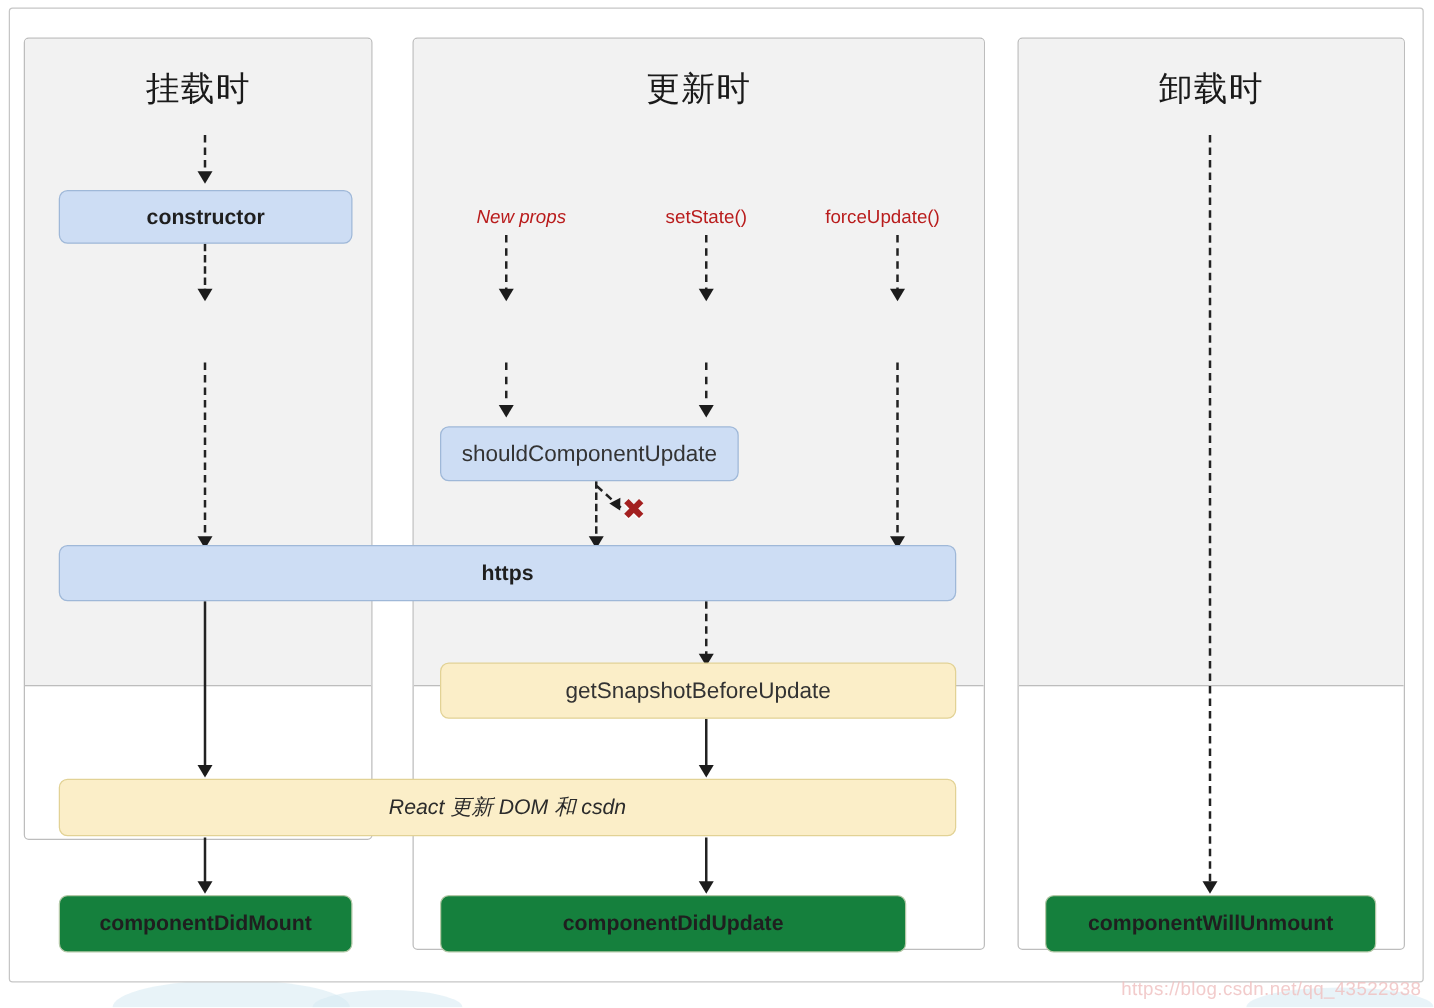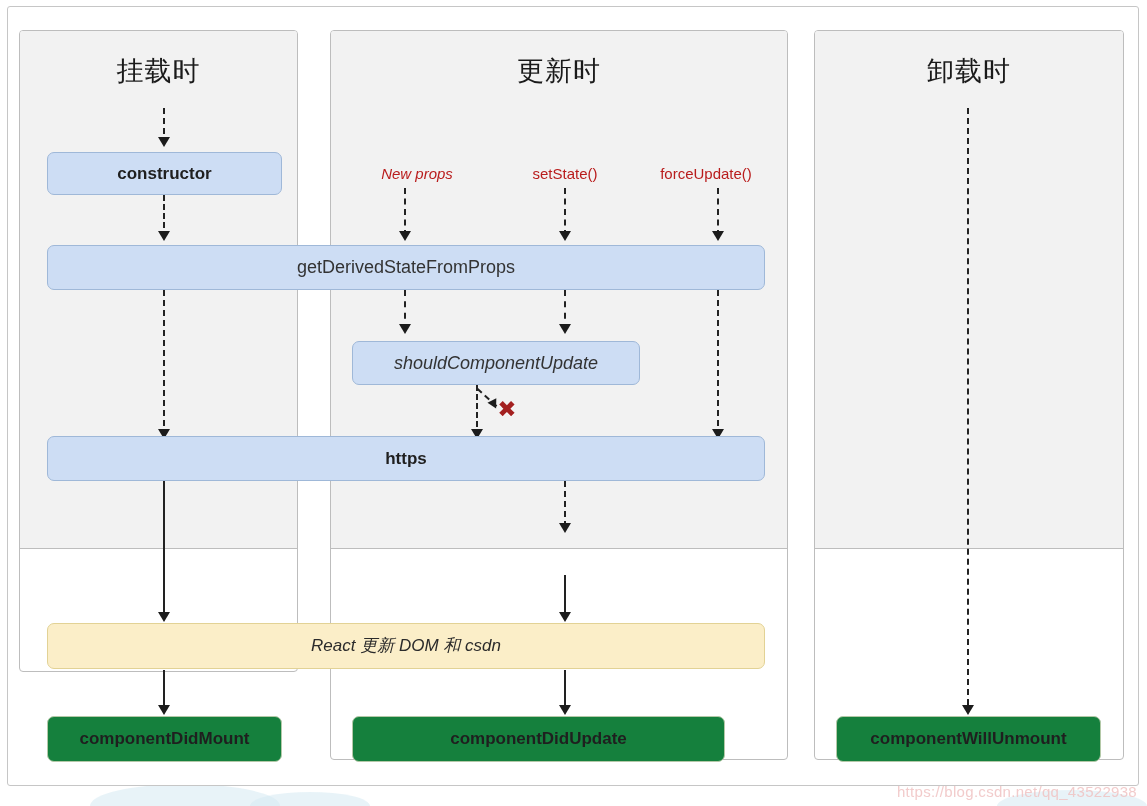--- a/index.html
+++ b/index.html
@@ -259,32 +259,32 @@
   <div class="arrowhead" style="left:968px; top:705px;"></div>
 
   <div class="trigger italic" style="left:417px; top:165px;">New props</div>
   <div class="trigger" style="left:565px; top:165px;">setState()</div>
   <div class="trigger" style="left:706px; top:165px;">forceUpdate()</div>
 
   <div class="box blue" style="left:47px; top:152px; width:235px; height:43px;">
     <span class="lbl t-bold">constructor</span>
   </div>
 
-  <div class="box blue" style="left:47px; top:245px; width:718px; height:45px;">
-    <span class="lbl t-reg">getDerivedStateFromProps</span>
-  </div>
-
-  <div class="box blue" style="left:352px; top:341px; width:288px; height:44px;font-style:italic;">
+
+  <div class="box blue" style="left:352px; top:341px; width:239px; height:44px;">
     <span class="lbl t-reg">shouldComponentUpdate</span>
   </div>
 
   <div class="box blue" style="left:47px; top:436px; width:718px; height:45px;">
     <span class="lbl t-bold">https</span>
   </div>
 
+  <div class="box yellow" style="left:352px; top:530px; width:413px; height:45px;">
+    <span class="lbl t-reg">getSnapshotBeforeUpdate</span>
+  </div>
 
   <div class="box yellow" style="left:47px; top:623px; width:718px; height:46px;">
     <span class="lbl t-italic">React 更新 DOM 和 csdn</span>
   </div>
 
   <div class="box green" style="left:47px; top:716px; width:235px; height:46px;">
     <span class="lbl t-bold">componentDidMount</span>
   </div>
 
   <div class="box green" style="left:352px; top:716px; width:373px; height:46px;">

